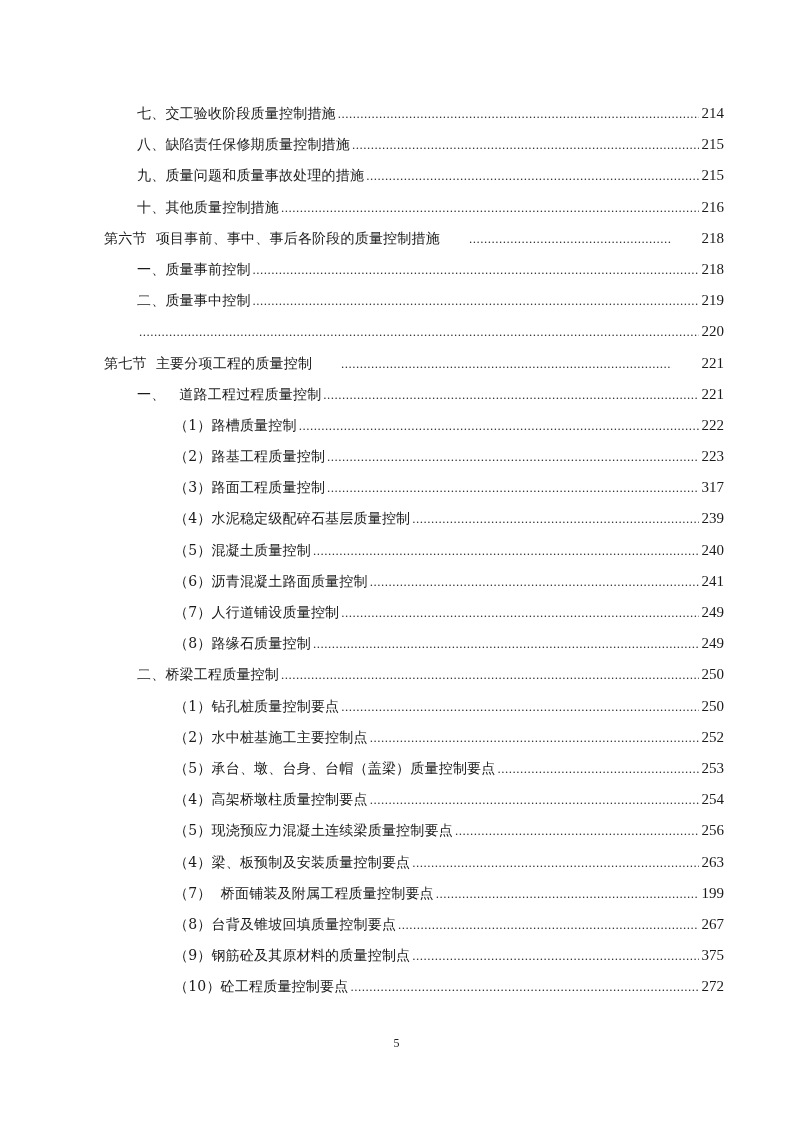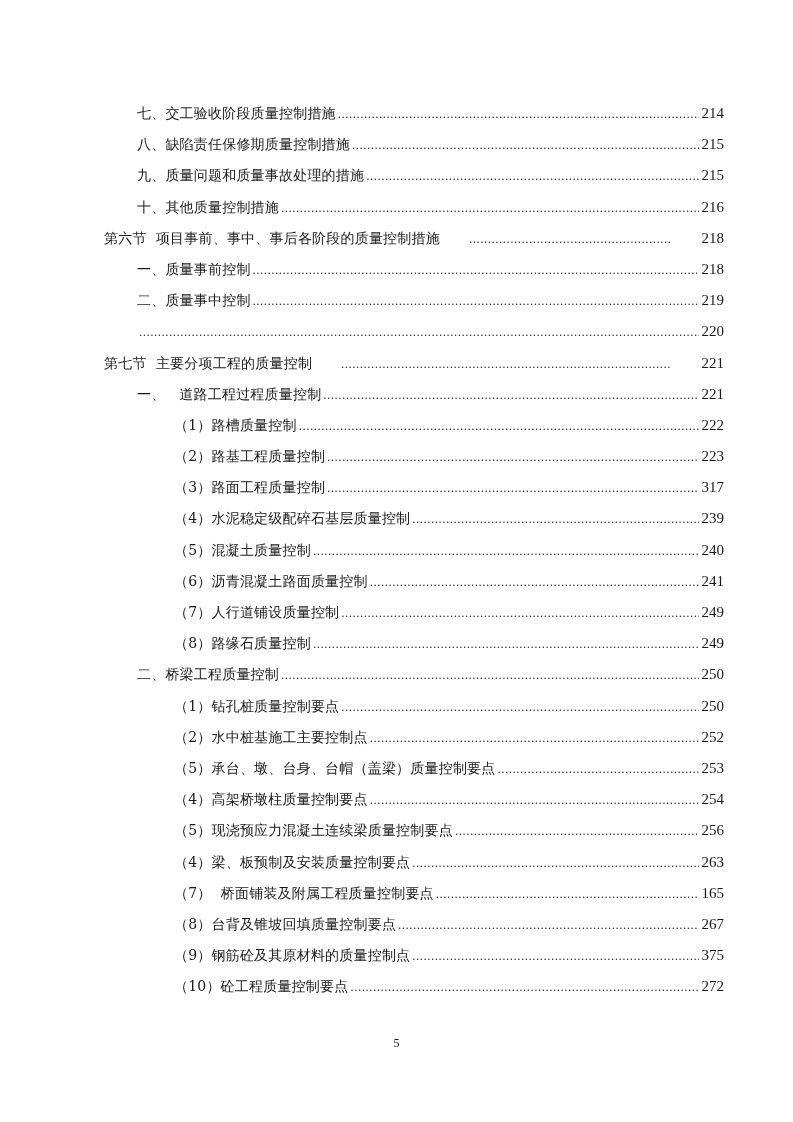--- a/index.html
+++ b/index.html
@@ -143,21 +143,21 @@
       <span class="toc-page">256</span>
     </div>
   <div class="toc-row lvl2">
       <span class="toc-title">（4）梁、板预制及安装质量控制要点</span>
       <span class="toc-leader"></span>
       <span class="toc-page">263</span>
     </div>
   <div class="toc-row lvl2">
       <span class="toc-title" style="white-space:pre">（7）  桥面铺装及附属工程质量控制要点</span>
       <span class="toc-leader"></span>
-      <span class="toc-page">165</span>
+      <span class="toc-page">199</span>
     </div>
   <div class="toc-row lvl2">
       <span class="toc-title">（8）台背及锥坡回填质量控制要点</span>
       <span class="toc-leader"></span>
       <span class="toc-page">267</span>
     </div>
   <div class="toc-row lvl2">
       <span class="toc-title">（9）钢筋砼及其原材料的质量控制点</span>
       <span class="toc-leader"></span>
       <span class="toc-page">375</span>

